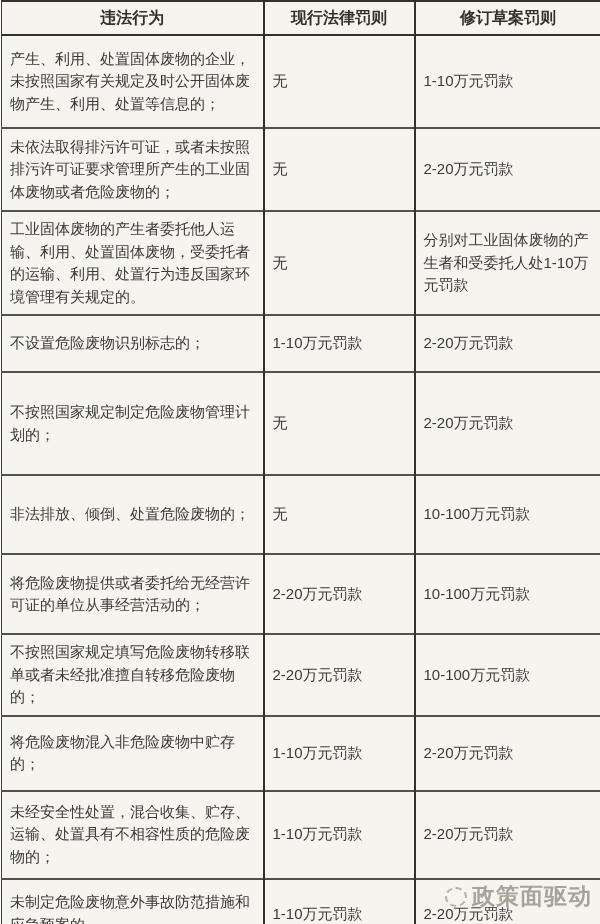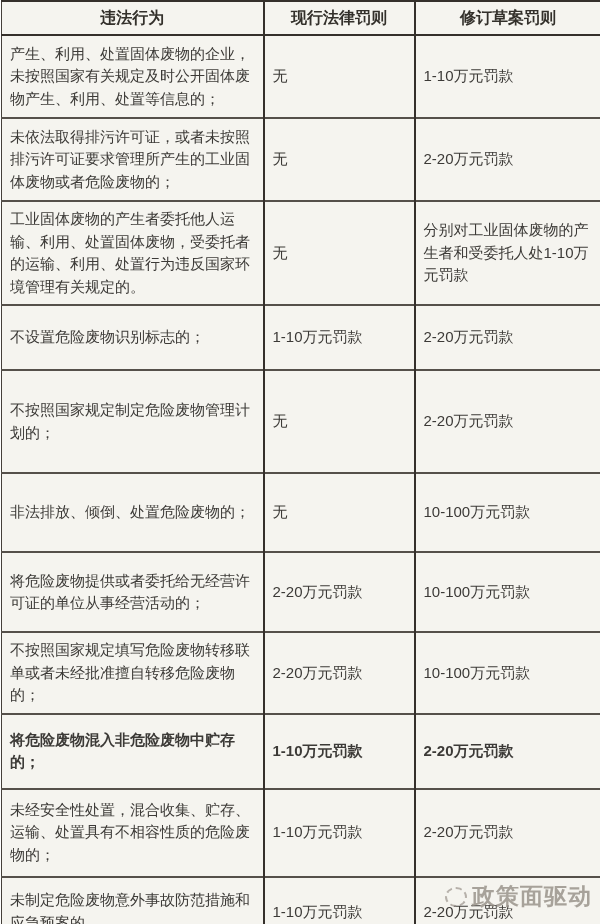--- a/index.html
+++ b/index.html
@@ -86,36 +86,36 @@
         <col class="c3">
     </colgroup>
     <thead>
       <tr>
         <th>违法行为</th>
         <th>现行法律罚则</th>
         <th>修订草案罚则</th>
       </tr>
     </thead>
     <tbody id="table-body">
-        <tr style="height: 83px;">
+        <tr style="height: 93px;">
           <td>产生、利用、处置固体废物的企业，未按照国家有关规定及时公开固体废物产生、利用、处置等信息的；</td>
           <td>无</td>
           <td>1-10万元罚款</td>
         </tr>
         <tr style="height: 83px;">
           <td>未依法取得排污许可证，或者未按照排污许可证要求管理所产生的工业固体废物或者危险废物的；</td>
           <td>无</td>
           <td>2-20万元罚款</td>
         </tr>
         <tr style="height: 94px; padding-left: 11px;">
           <td>工业固体废物的产生者委托他人运输、利用、处置固体废物，受委托者的运输、利用、处置行为违反国家环境管理有关规定的。</td>
           <td>无</td>
           <td>分别对工业固体废物的产生者和受委托人处1-10万元罚款</td>
         </tr>
-        <tr style="height: 65px;">
+        <tr style="height: 57px;">
           <td>不设置危险废物识别标志的；</td>
           <td>1-10万元罚款</td>
           <td>2-20万元罚款</td>
         </tr>
         <tr style="height: 103px;">
           <td>不按照国家规定制定危险废物管理计划的；</td>
           <td>无</td>
           <td>2-20万元罚款</td>
         </tr>
         <tr style="height: 79px; margin-left: 25px;">
@@ -126,21 +126,21 @@
         <tr style="height: 80px;">
           <td>将危险废物提供或者委托给无经营许可证的单位从事经营活动的；</td>
           <td>2-20万元罚款</td>
           <td>10-100万元罚款</td>
         </tr>
         <tr style="height: 80px;">
           <td>不按照国家规定填写危险废物转移联单或者未经批准擅自转移危险废物的；</td>
           <td>2-20万元罚款</td>
           <td>10-100万元罚款</td>
         </tr>
-        <tr style="height: 75px; font-weight: bold;">
+        <tr style="height: 75px;">
           <td>将危险废物混入非危险废物中贮存的；</td>
           <td>1-10万元罚款</td>
           <td>2-20万元罚款</td>
         </tr>
         <tr style="height: 88px;">
           <td>未经安全性处置，混合收集、贮存、运输、处置具有不相容性质的危险废物的；</td>
           <td>1-10万元罚款</td>
           <td>2-20万元罚款</td>
         </tr>
         <tr style="height: 71px;">

